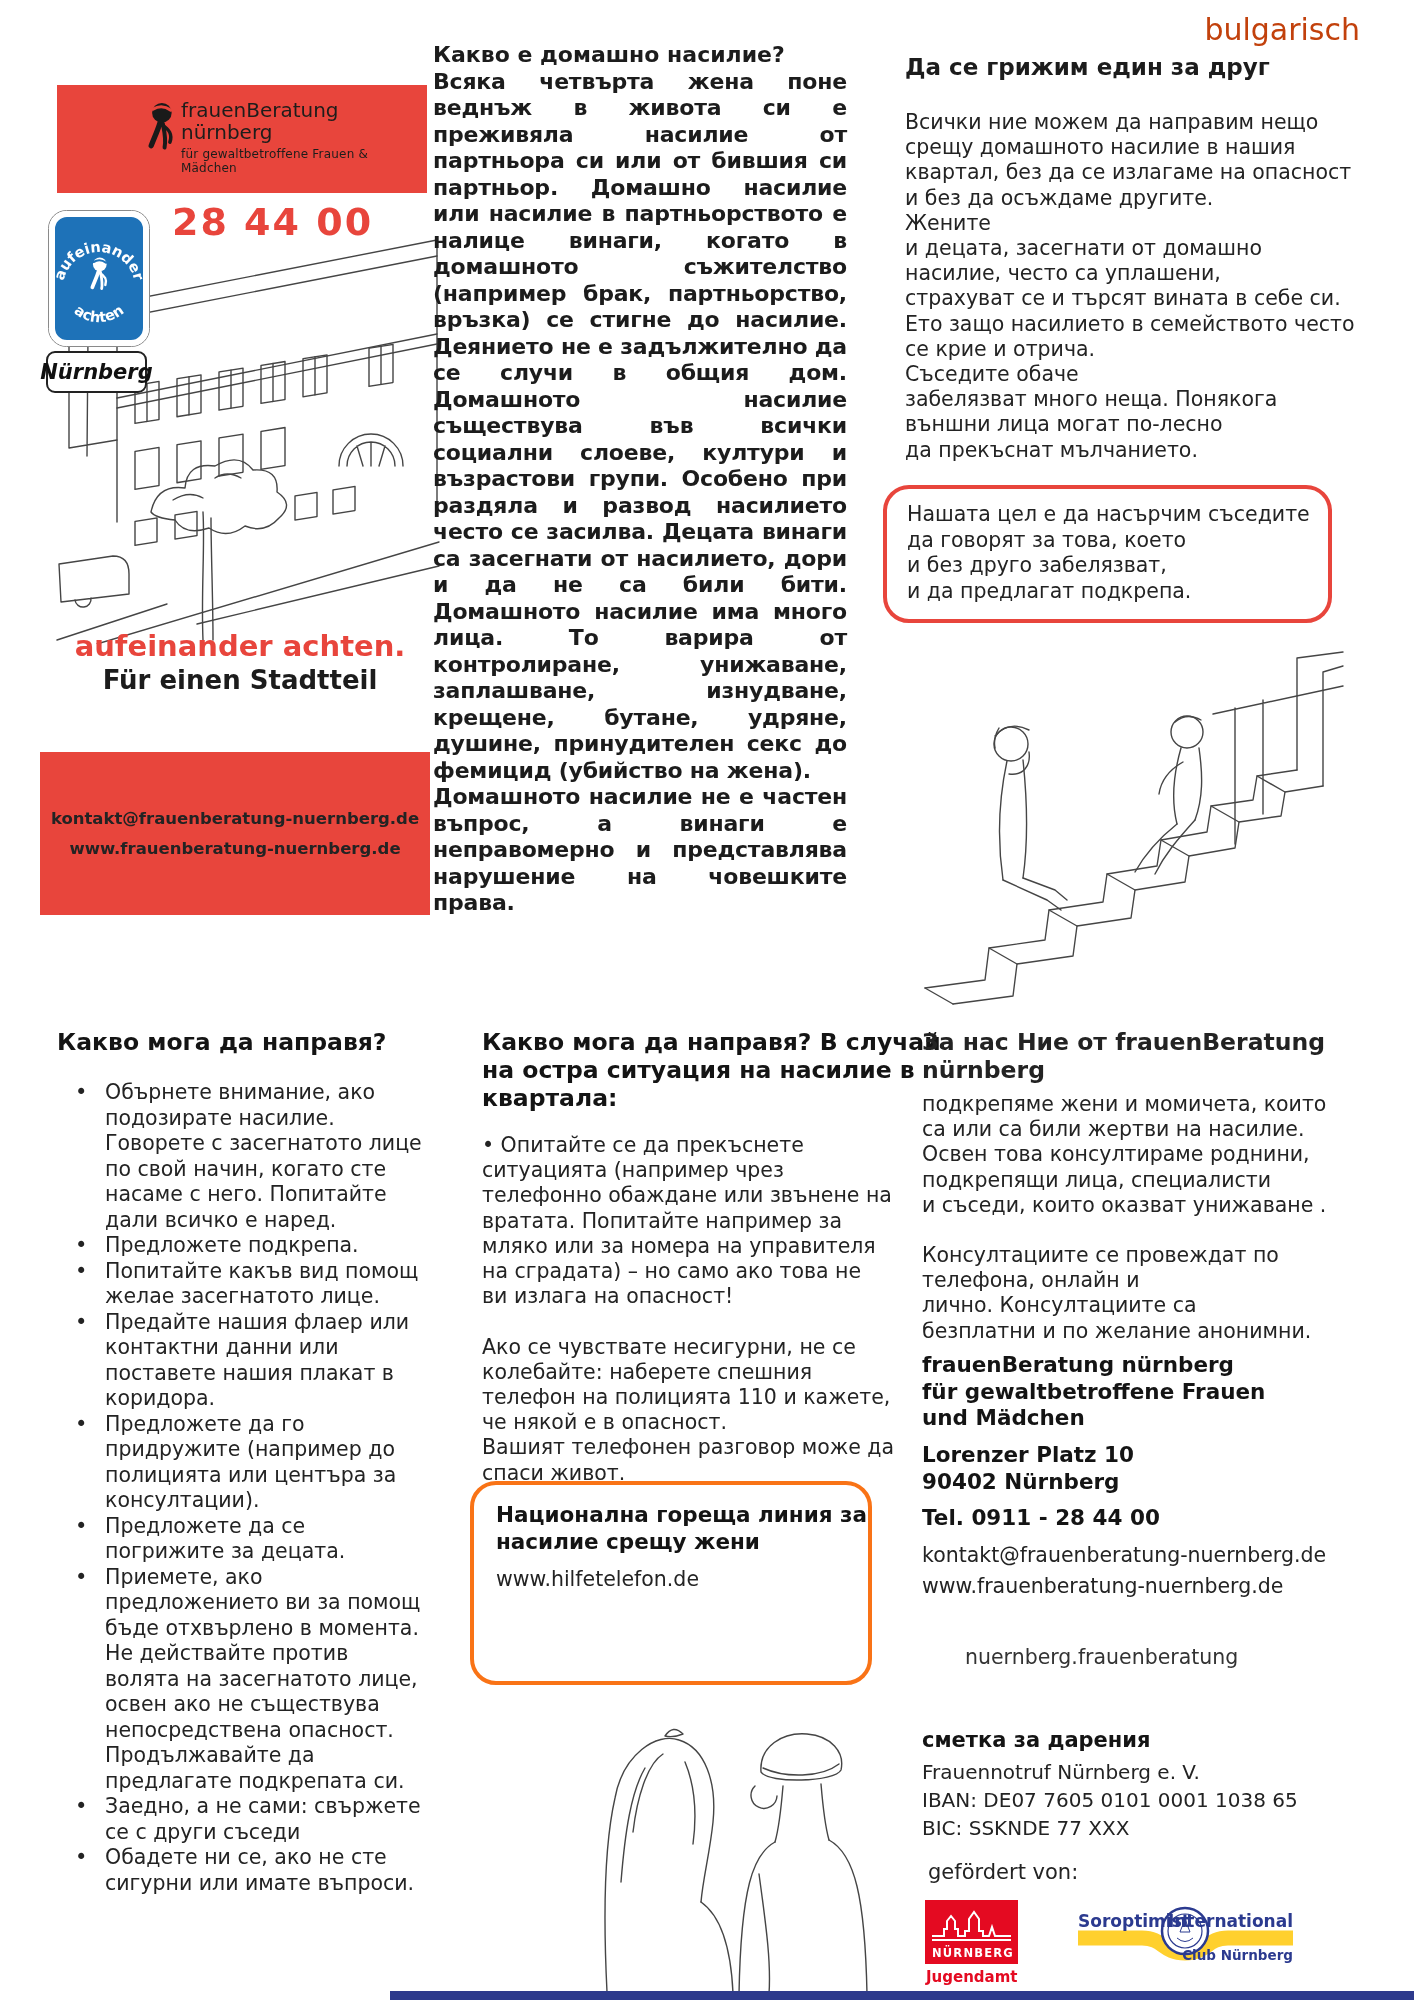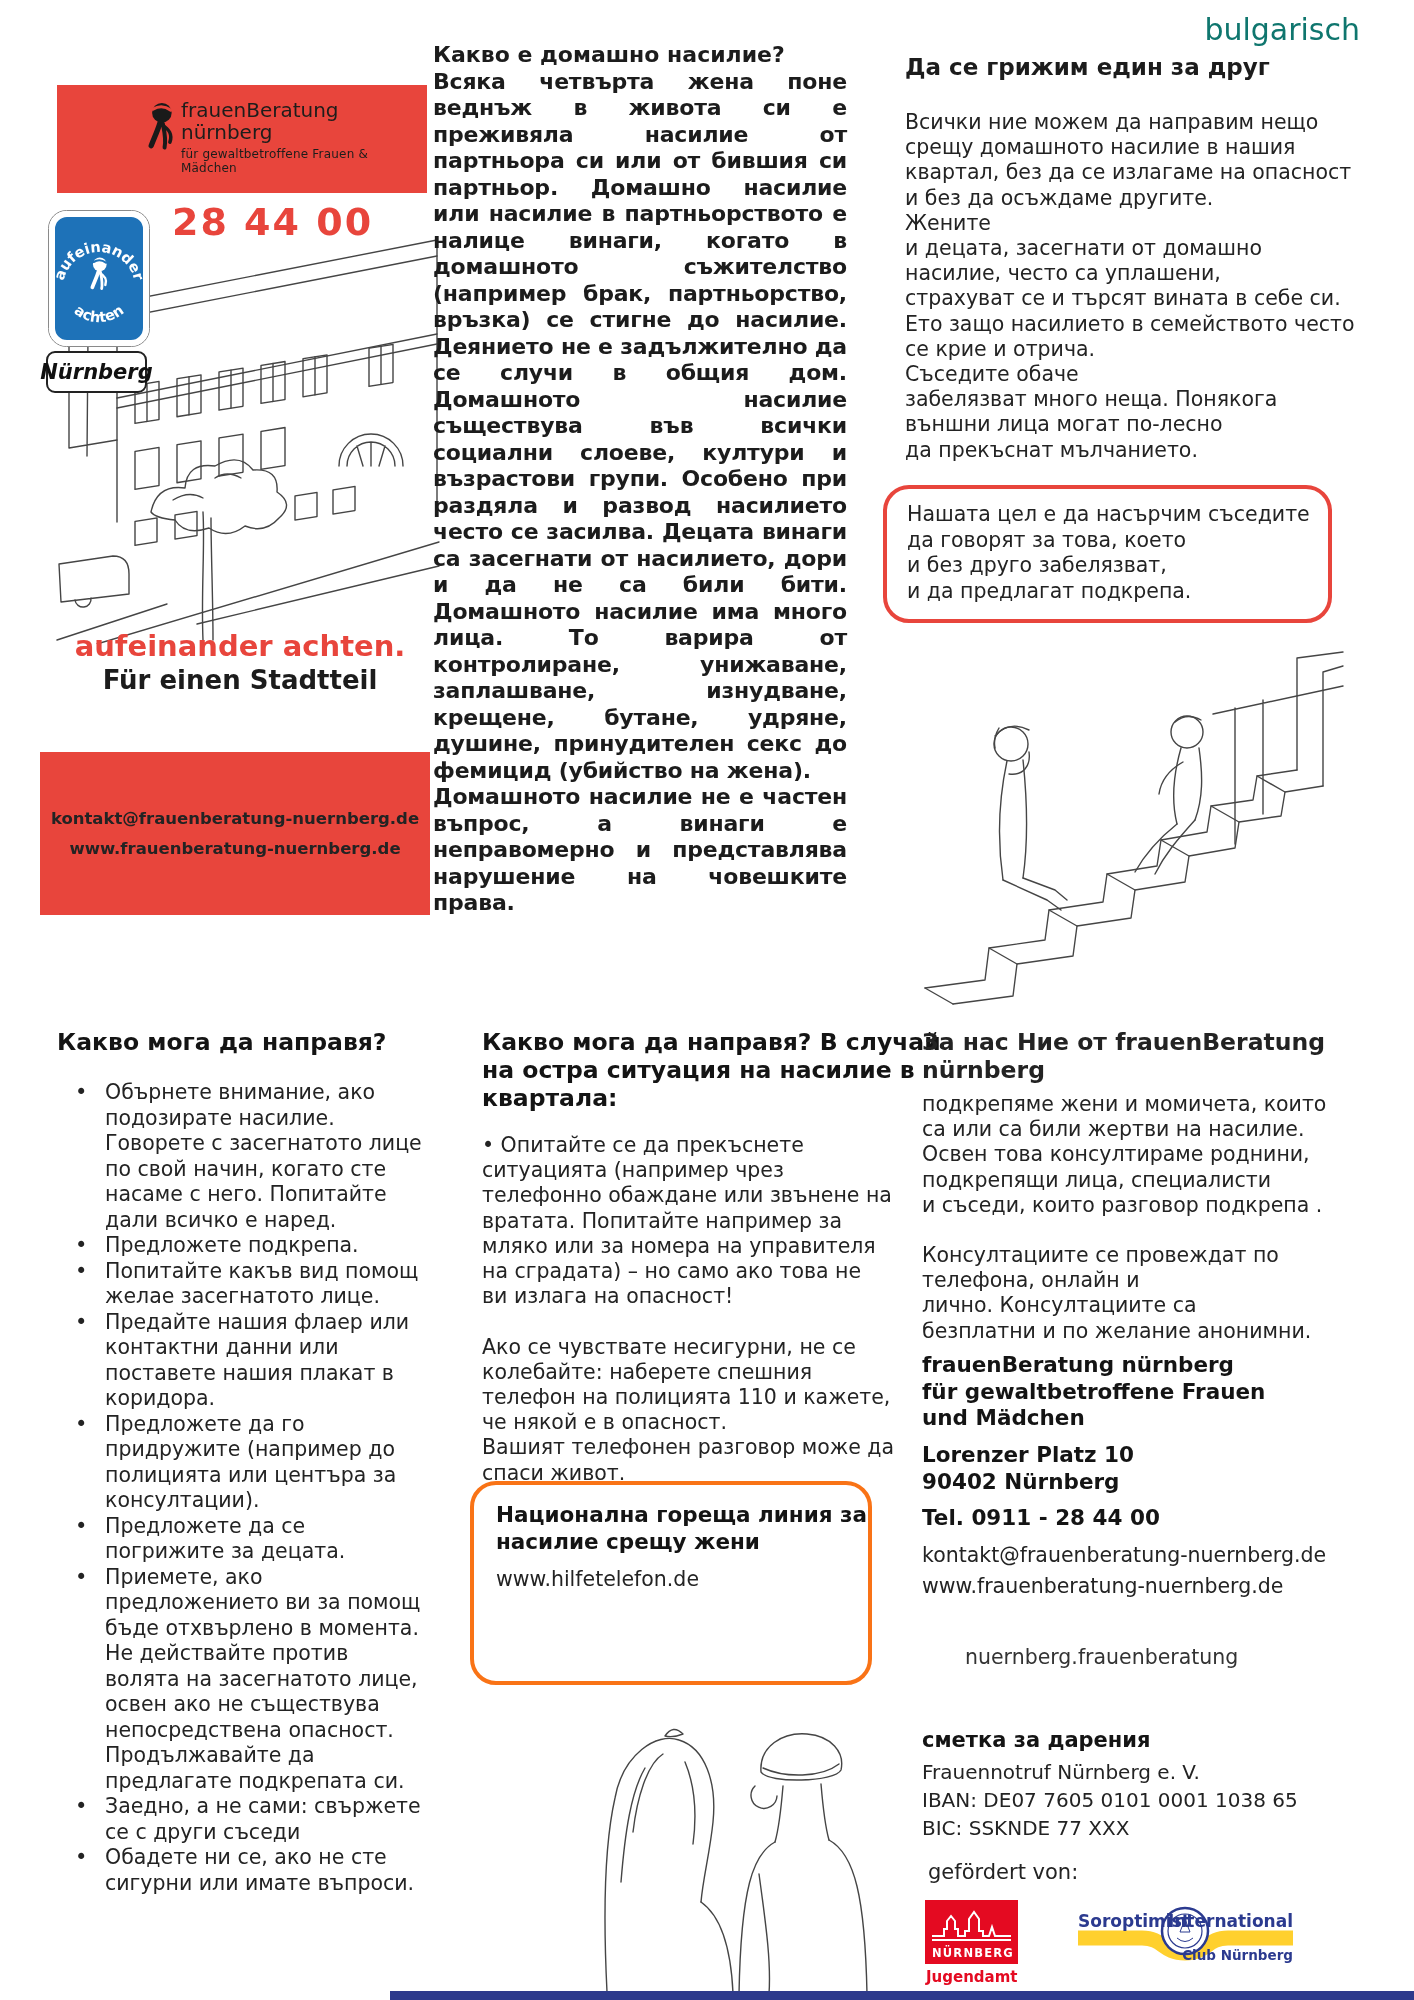--- a/index.html
+++ b/index.html
@@ -1,21 +1,21 @@
 <!DOCTYPE html>
 <html><head>
 <meta charset="utf-8">
 <style>
   html,body{margin:0;padding:0;background:#9a9a9a;}
   .page{position:relative;width:1414px;height:2000px;background:#ffffff;overflow:hidden;
         font-family:"DejaVu Sans", sans-serif;color:#1c1c1c;}
   .abs{position:absolute;}
 
   
-  .lang-tag{left:1090px;top:12px;width:270px;text-align:right;font-size:30px;color:#0f766e;}
+  .lang-tag{left:1090px;top:12px;width:270px;text-align:right;font-size:30px;color:#c2410c;}
 
   
   .red-header{left:57px;top:85px;width:370px;height:108px;background:#e8453c;}
   .logo-row{display:flex;align-items:flex-start;padding:14px 0 0 88px;}
   .logo-mark{width:32px;height:52px;flex:0 0 auto;margin-top:2px;}
   .logo-text{margin-left:4px;}
   .logo-name{font-size:20px;line-height:22px;color:#1d1d1b;}
   .logo-tagline{font-size:12px;color:#1d1d1b;margin-top:4px;letter-spacing:0.2px;}
 
   .phone-big{left:172px;top:200px;width:260px;font-size:38px;font-weight:bold;color:#e8453c;letter-spacing:2px;}
@@ -288,21 +288,21 @@
       <path d="M214,172 C222,230 226,262 224,292"></path>
     </g>
   </svg>
 
   <div class="abs rb sec-heading about-heading">За нас Ние от frauenBeratung
 nürnberg</div>
   <div class="abs rb about-p about-p1">подкрепяме жени и момичета, които
 са или са били жертви на насилие.
 Освен това консултираме роднини,
 подкрепящи лица, специалисти
-и съседи, които разговор подкрепа .</div>
+и съседи, които оказват унижаване .</div>
   <div class="abs rb about-p about-p2">Консултациите се провеждат по
 телефона, онлайн и
 лично. Консултациите са
 безплатни и по желание анонимни.</div>
   <div class="abs rb about-bold about-org">frauenBeratung nürnberg
 für gewaltbetroffene Frauen
 und Mädchen</div>
   <div class="abs rb about-bold about-addr">Lorenzer Platz 10
 90402 Nürnberg</div>
   <div class="abs rb about-bold about-tel">Tel. 0911 - 28 44 00</div>

